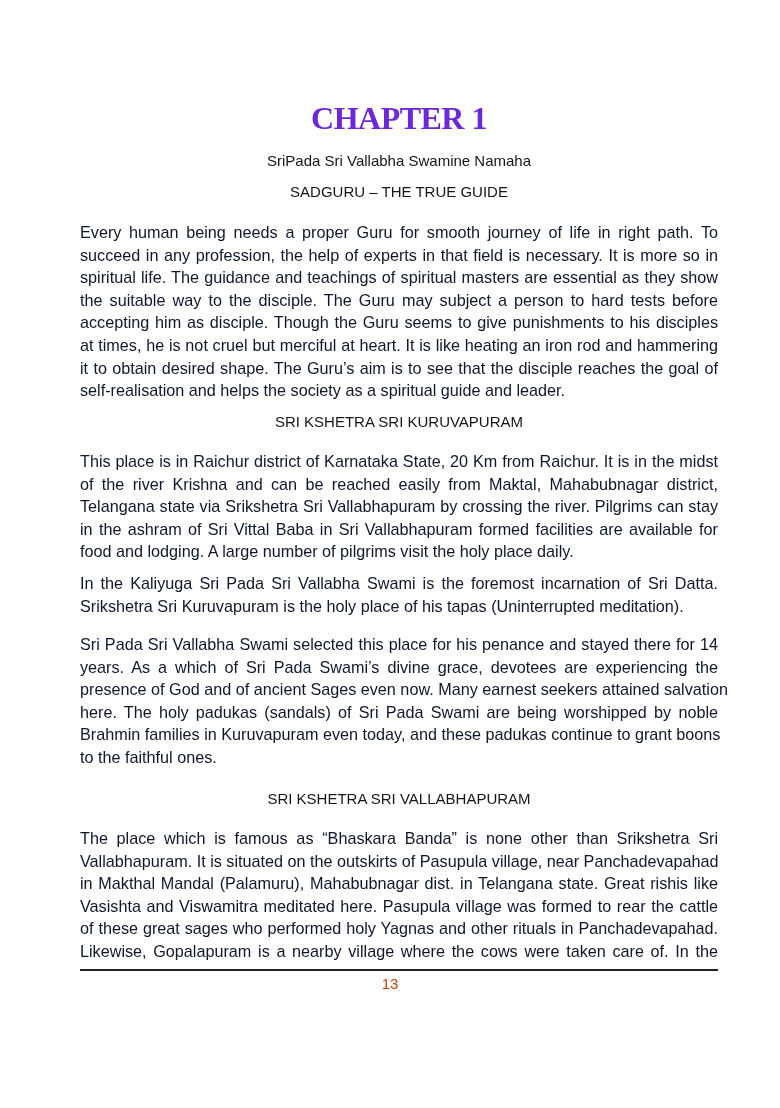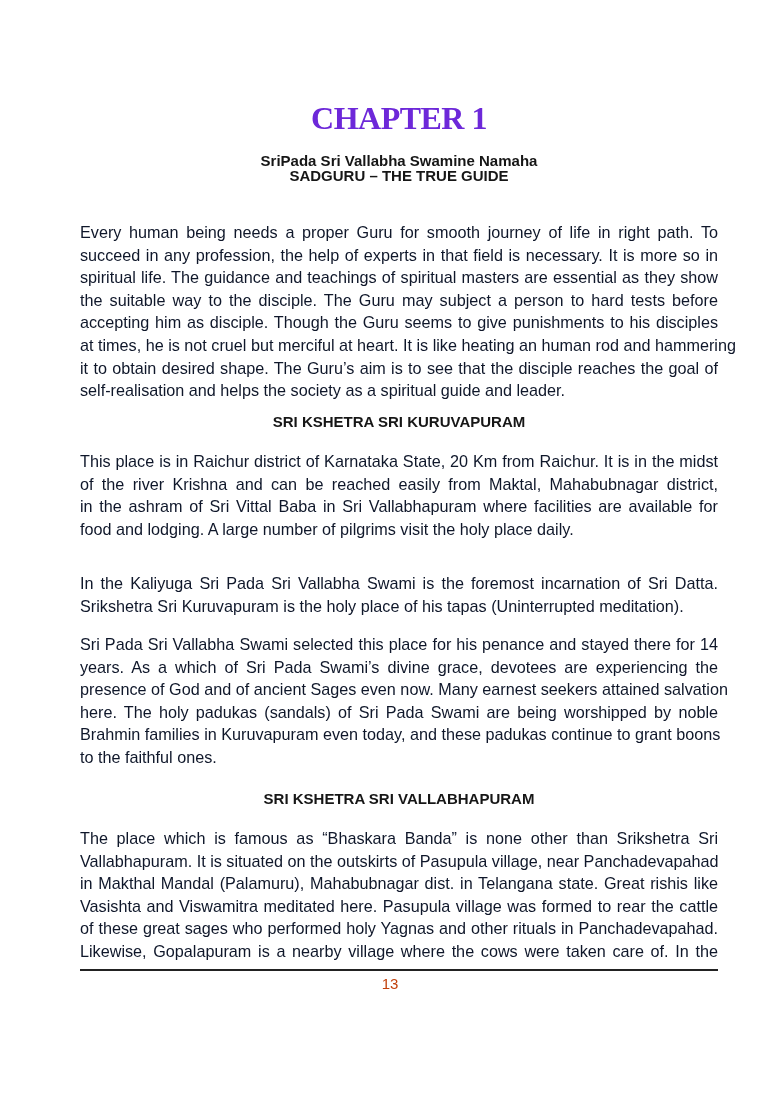--- a/index.html
+++ b/index.html
@@ -1,53 +1,54 @@
 <!DOCTYPE html>
 <html><head>
 <meta charset="utf-8">
 <style>
   html, body { margin:0; padding:0; }
   body { width:780px; height:1108px; background:#ffffff; position:relative; overflow:hidden; color:#111; }
   .page { position:absolute; left:80px; top:0; width:638px; }
   .chapter { position:absolute; left:0; width:638px; top:100px; text-align:center;
     font-family:"Liberation Serif", serif; font-weight:bold; font-size:32px; letter-spacing:-0.5px; color:#6d28d9; }
   .sub { position:absolute; left:0; width:638px; text-align:center; font-family:"Liberation Sans", sans-serif;
-    font-weight:bold; font-size:15px; color:#161616; }
+    font-weight:normal; font-size:15px; color:#161616; }
   .para { position:absolute; left:0; width:638px; font-family:"Liberation Sans", sans-serif; font-size:16.2px;
     line-height:22.6px; text-align:justify; color:#0f172a; }
   .para span.l { display:block; white-space:nowrap; text-align:justify; text-align-last:justify; }
   .para span.l.last { text-align-last:left; }
   .rule { position:absolute; left:80px; width:638px; top:969px; height:2px; background:#222; }
   .pageno { position:absolute; left:0; width:780px; top:975px; text-align:center; font-family:"Liberation Sans", sans-serif; font-size:15px; color:#c2410c; }
 </style>
 </head>
 <body>
 
 <div class="page">
   <div class="chapter">CHAPTER 1</div>
   <div class="sub" style="top:152px;">SriPada Sri Vallabha Swamine Namaha</div>
-  <div class="sub" style="top:167px;">SADGURU – THE TRUE GUIDE</div>
+  <div class="sub" style="top:183px;">SADGURU – THE TRUE GUIDE</div>
 
   <div class="para" style="top:221px;">
     <span class="l">Every human being needs a proper Guru for smooth journey of life in right path. To</span>
     <span class="l">succeed in any profession, the help of experts in that field is necessary. It is more so in</span>
     <span class="l">spiritual life. The guidance and teachings of spiritual masters are essential as they show</span>
     <span class="l">the suitable way to the disciple. The Guru may subject a person to hard tests before</span>
     <span class="l">accepting him as disciple. Though the Guru seems to give punishments to his disciples</span>
-    <span class="l">at times, he is not cruel but merciful at heart. It is like heating an human rod and hammering</span>
+    <span class="l">at times, he is not cruel but merciful at heart. It is like heating an iron rod and hammering</span>
     <span class="l">it to obtain desired shape. The Guru’s aim is to see that the disciple reaches the goal of</span>
     <span class="l last">self-realisation and helps the society as a spiritual guide and leader.</span>
   </div>
 
   <div class="sub" style="top:413px;">SRI KSHETRA SRI KURUVAPURAM</div>
 
   <div class="para" style="top:450px;">
     <span class="l">This place is in Raichur district of Karnataka State, 20 Km from Raichur. It is in the midst</span>
     <span class="l">of the river Krishna and can be reached easily from Maktal, Mahabubnagar district,</span>
-    <span class="l">in the ashram of Sri Vittal Baba in Sri Vallabhapuram where facilities are available for</span>
+    <span class="l">Telangana state via Srikshetra Sri Vallabhapuram by crossing the river. Pilgrims can stay</span>
+    <span class="l">in the ashram of Sri Vittal Baba in Sri Vallabhapuram formed facilities are available for</span>
     <span class="l last">food and lodging. A large number of pilgrims visit the holy place daily.</span>
   </div>
 
   <div class="para" style="top:572px;">
     <span class="l">In the Kaliyuga Sri Pada Sri Vallabha Swami is the foremost incarnation of Sri Datta.</span>
     <span class="l last">Srikshetra Sri Kuruvapuram is the holy place of his tapas (Uninterrupted meditation).</span>
   </div>
 
   <div class="para" style="top:626px;margin-top:7px;">
     <span class="l">Sri Pada Sri Vallabha Swami selected this place for his penance and stayed there for 14</span>

